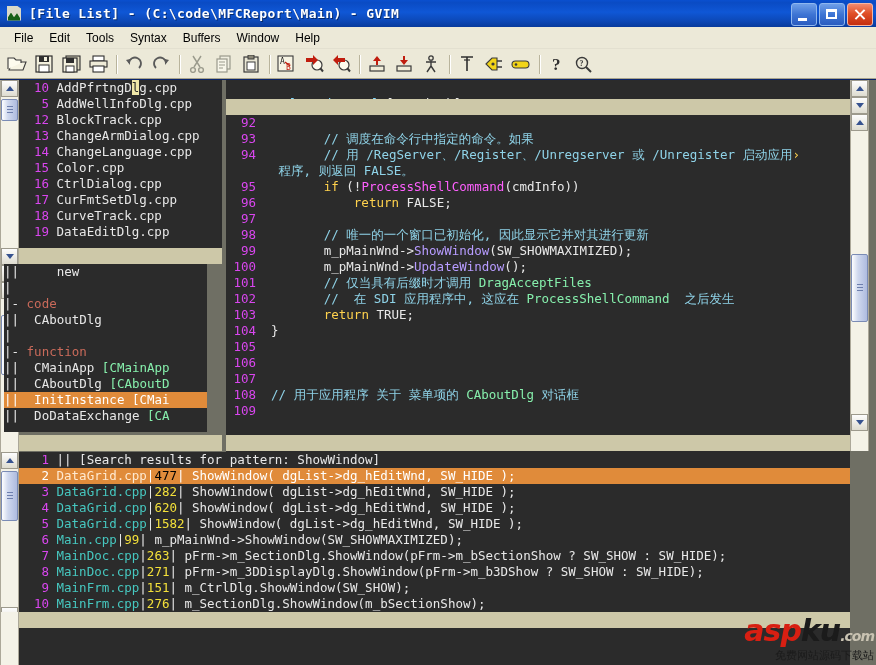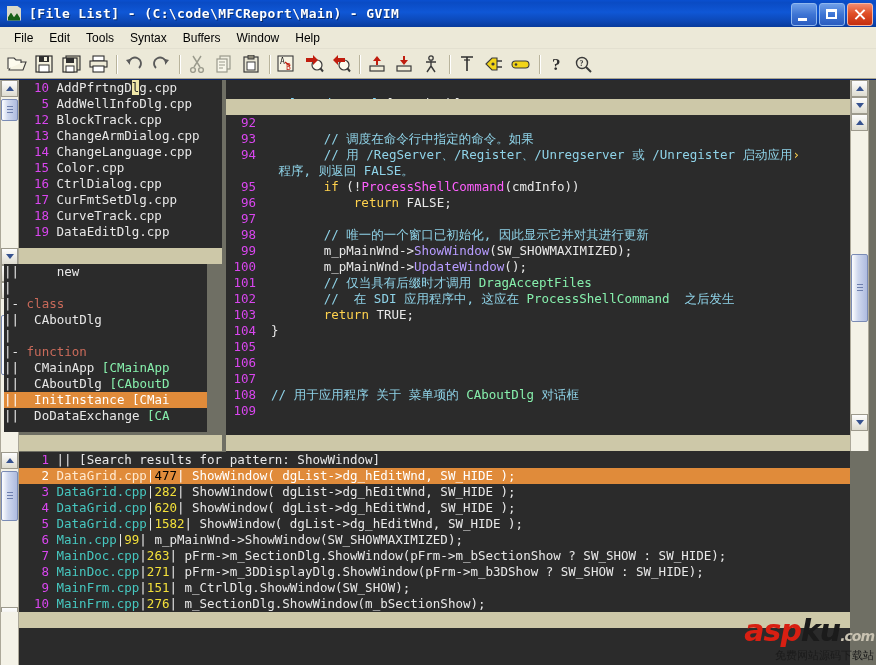--- a/index.html
+++ b/index.html
@@ -317,21 +317,21 @@
         </div>
       <div class="arr up" style="top:17px;">
           <span class="chev"></span>
         </div>
       <div class="thumb" style="top:50px;height:60px;"></div>
     </div>
 
     <div class="pane" style="left:4px;top:184px;width:203px;height:168px;">
       <div class="vline"><span class="c-white">|| &nbsp;&nbsp;&nbsp; </span><span class="c-white">new</span></div>
       <div class="vline"><span class="c-white">|</span></div>
-      <div class="vline"><span class="c-white">|- </span><span class="c-cls">class</span></div>
+      <div class="vline"><span class="c-white">|- </span><span class="c-cls">code</span></div>
       <div class="vline"><span class="c-white">|| &nbsp;</span><span class="c-white">CAboutDlg</span></div>
       <div class="vline"><span class="c-white">|</span></div>
       <div class="vline"><span class="c-white">|- </span><span class="c-cls">function</span></div>
       <div class="vline"><span class="c-white">|| &nbsp;</span><span class="c-white">CMainApp</span><span class="c-white"> </span><span class="c-tag">[CMainApp</span></div>
       <div class="vline"><span class="c-white">|| &nbsp;</span><span class="c-white">CAboutDlg</span><span class="c-white"> </span><span class="c-tag">[CAboutD</span></div>
       <div class="vline hl-row"><span>|| &nbsp;</span><span>InitInstance</span><span> </span><span>[CMai</span></div>
       <div class="vline"><span class="c-white">|| &nbsp;</span><span class="c-white">DoDataExchange</span><span class="c-white"> </span><span class="c-tag">[CA</span></div>
     </div>
 
     <div class="statusline" style="left:19px;top:355px;width:203px;">

